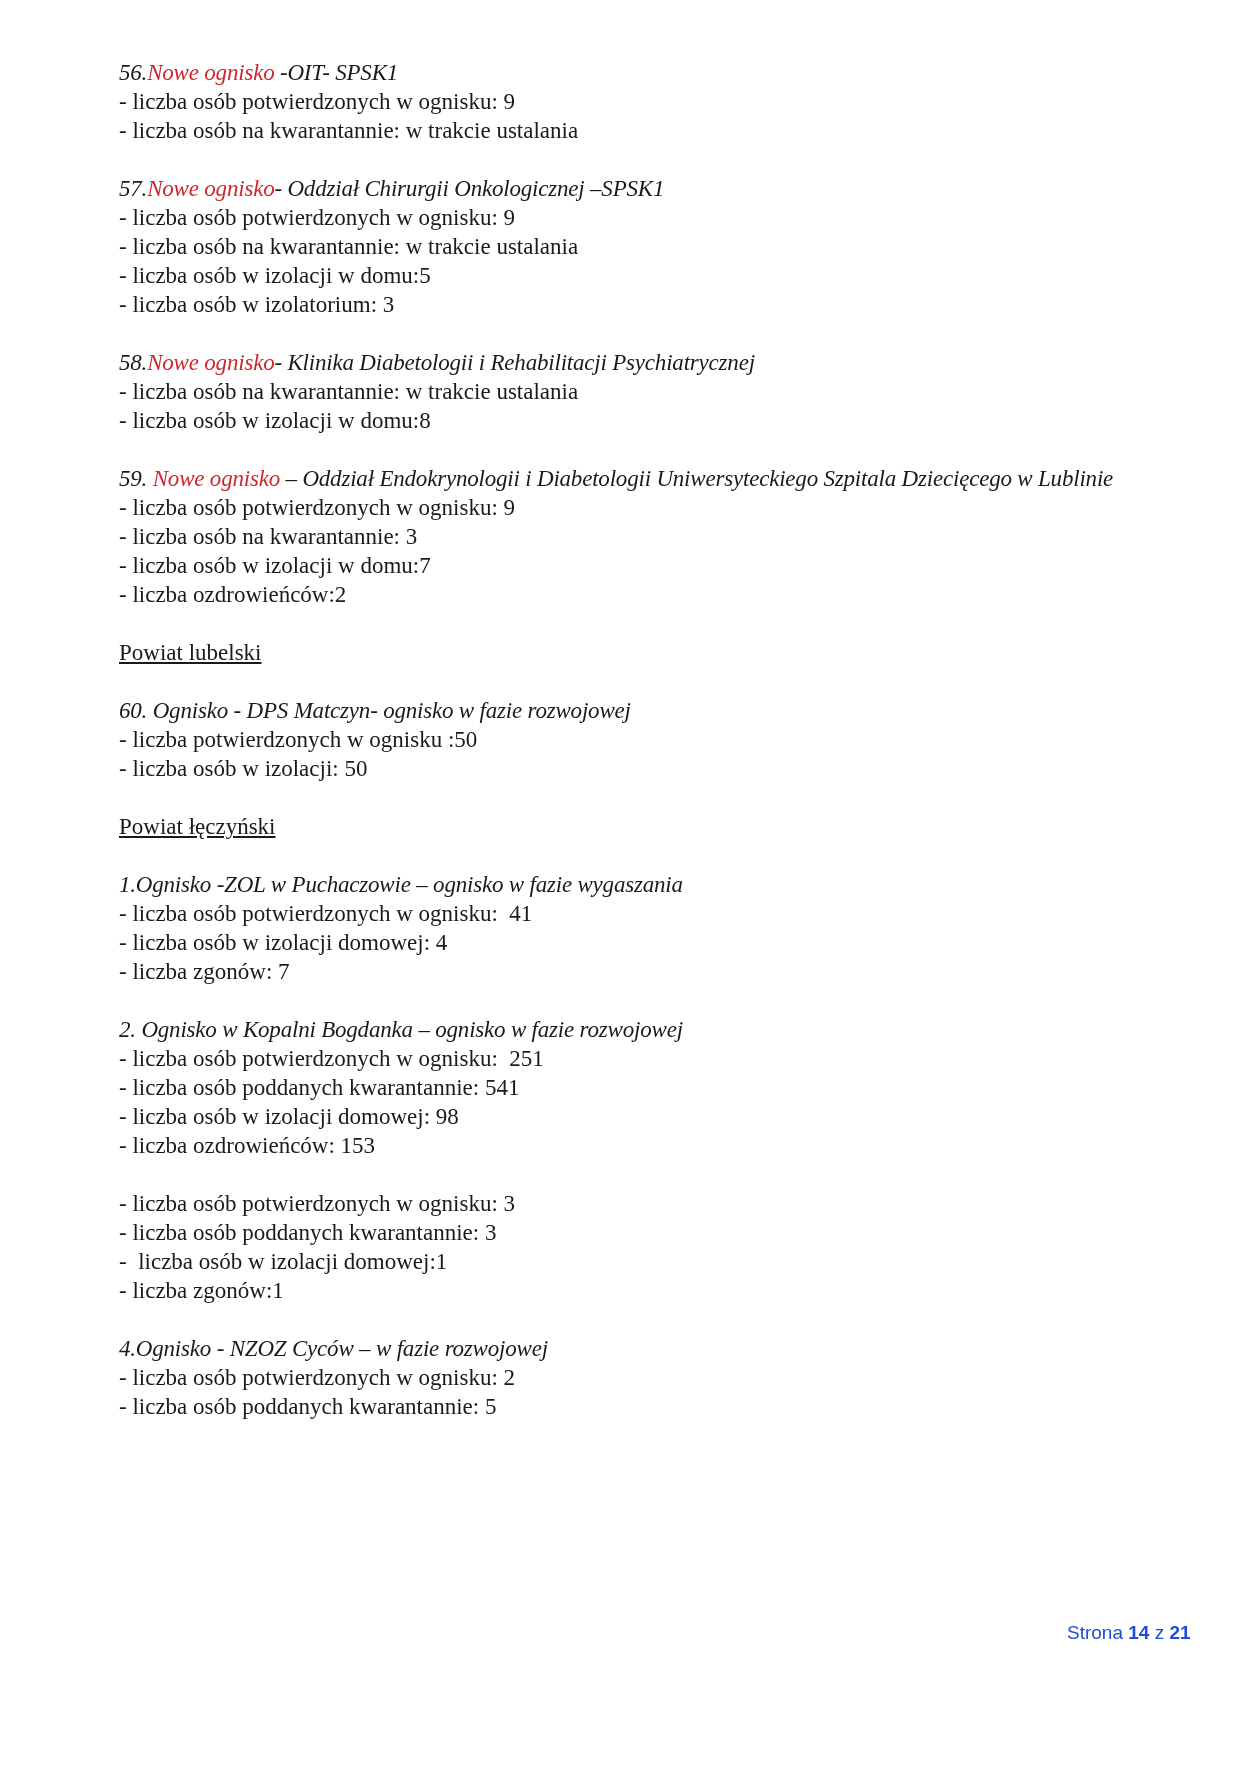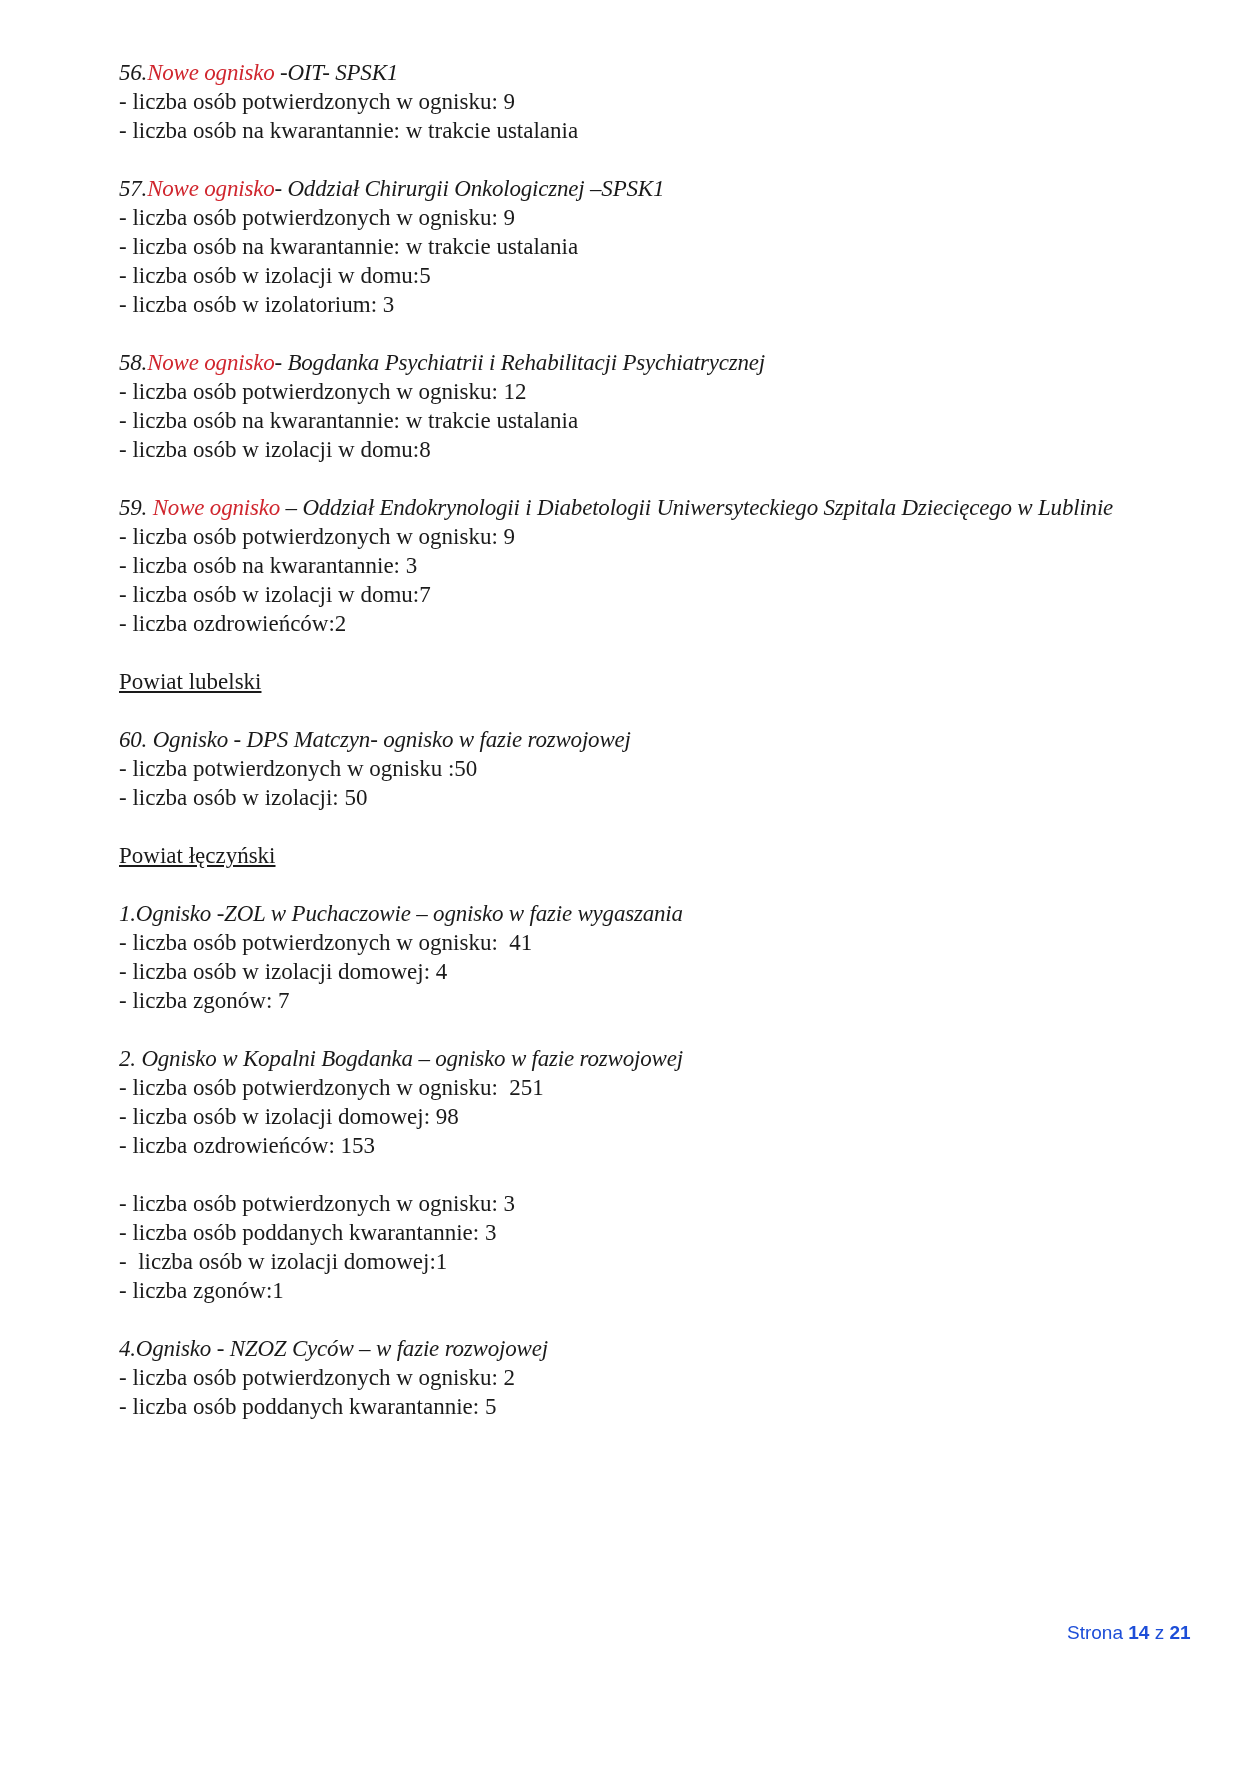--- a/index.html
+++ b/index.html
@@ -31,22 +31,21 @@
       <div class="line">- liczba osób na kwarantannie: w trakcie ustalania</div>
     </div>
     <div class="entry">
       <div class="heading"><span>57.</span><span class="red" style="color: rgb(208, 38, 46);">Nowe ognisko</span><span>- Oddział Chirurgii Onkologicznej –SPSK1</span></div>
       <div class="line">- liczba osób potwierdzonych w ognisku: 9</div>
       <div class="line">- liczba osób na kwarantannie: w trakcie ustalania</div>
       <div class="line">- liczba osób w izolacji w domu:5</div>
       <div class="line">- liczba osób w izolatorium: 3</div>
     </div>
     <div class="entry">
-      <div class="heading"><span>58.</span><span class="red" style="color: rgb(208, 38, 46);">Nowe ognisko</span><span>- Bogdanka Psychiatrii i Rehabilitacji Psychiatrycznej</span></div>
-      <div class="line">- liczba osób potwierdzonych w ognisku: 12</div>
+      <div class="heading"><span>58.</span><span class="red" style="color: rgb(208, 38, 46);">Nowe ognisko</span><span>- Klinika Diabetologii i Rehabilitacji Psychiatrycznej</span></div>
       <div class="line">- liczba osób na kwarantannie: w trakcie ustalania</div>
       <div class="line">- liczba osób w izolacji w domu:8</div>
     </div>
     <div class="entry">
       <div class="heading"><span>59. </span><span class="red" style="color: rgb(208, 38, 46);">Nowe ognisko</span><span> – Oddział Endokrynologii i Diabetologii Uniwersyteckiego Szpitala Dziecięcego w Lublinie</span></div>
       <div class="line">- liczba osób potwierdzonych w ognisku: 9</div>
       <div class="line">- liczba osób na kwarantannie: 3</div>
       <div class="line">- liczba osób w izolacji w domu:7</div>
       <div class="line">- liczba ozdrowieńców:2</div>
     </div>
@@ -59,20 +58,21 @@
     <div class="section">Powiat łęczyński</div>
     <div class="entry">
       <div class="heading"><span>1.Ognisko -ZOL w Puchaczowie – ognisko w fazie wygaszania</span></div>
       <div class="line">- liczba osób potwierdzonych w ognisku:  41</div>
       <div class="line">- liczba osób w izolacji domowej: 4</div>
       <div class="line">- liczba zgonów: 7</div>
     </div>
     <div class="entry">
       <div class="heading"><span>2. Ognisko w Kopalni Bogdanka – ognisko w fazie rozwojowej</span></div>
       <div class="line">- liczba osób potwierdzonych w ognisku:  251</div>
+      <div class="line">- liczba osób poddanych kwarantannie: 541</div>
       <div class="line">- liczba osób w izolacji domowej: 98</div>
       <div class="line">- liczba ozdrowieńców: 153</div>
     </div>
     <div class="entry">
       <div class="line">- liczba osób potwierdzonych w ognisku: 3</div>
       <div class="line">- liczba osób poddanych kwarantannie: 3</div>
       <div class="line">-  liczba osób w izolacji domowej:1</div>
       <div class="line">- liczba zgonów:1</div>
     </div>
     <div class="entry">

